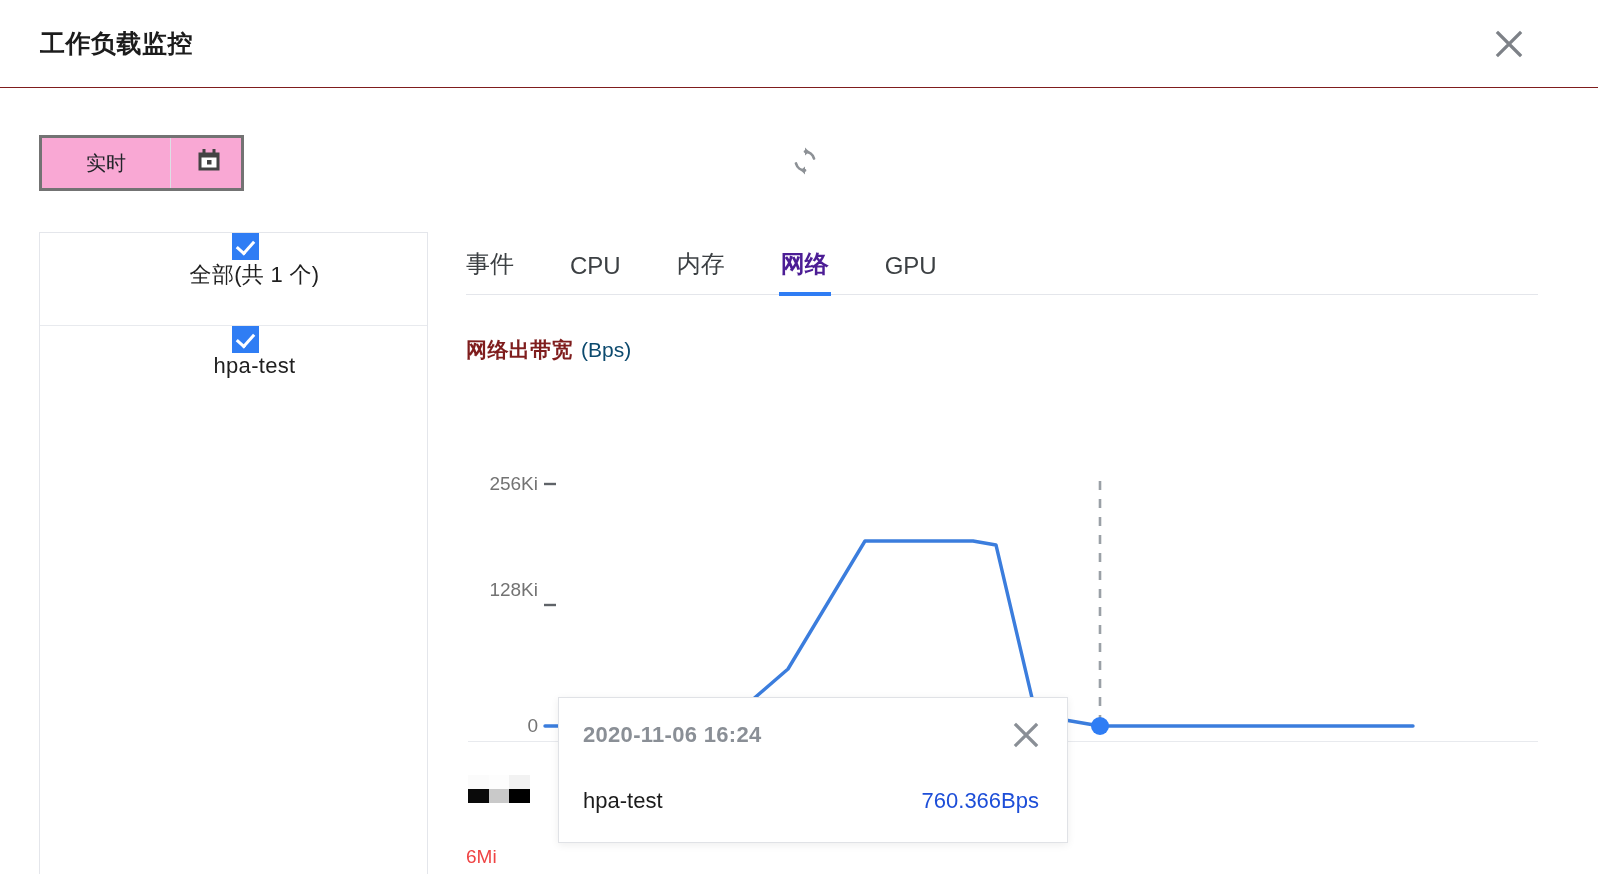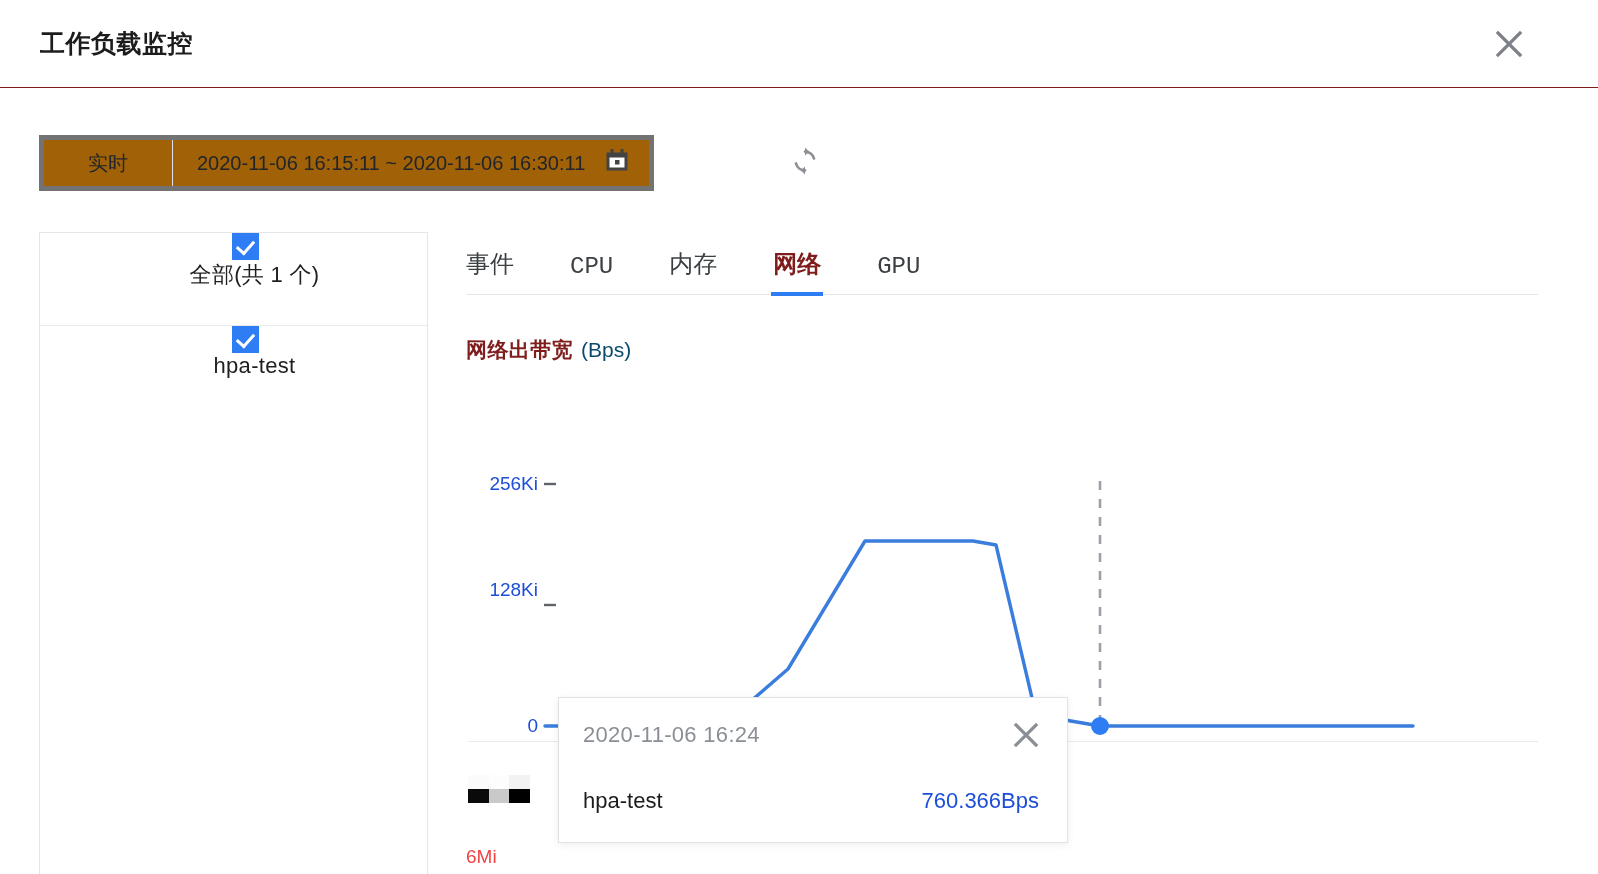--- a/index.html
+++ b/index.html
@@ -49,23 +49,23 @@
   .toolbar {
     position: absolute;
     left: 39px;
     top: 135px;
     height: 56px;
   }
   .range-control {
     display: flex;
     align-items: stretch;
     height: 56px;
-    border: 5px solid #737373;
+    border: 3px solid #737373;
     box-sizing: border-box;
-    background: #a16207;
+    background: #f9a8d4;
   }
   .range-mode {
     display: flex;
     align-items: center;
     justify-content: center;
     padding: 0 26px;
     font-size: 20px;
     color: #22252a;
     border-right: 1px solid #dcdfe5;
     cursor: pointer;
@@ -154,24 +154,23 @@
     height: 62px;
     gap: 56px;
   }
   .tab {
     position: relative;
     font-size: 24px;
     color: #3c4043;
     padding-bottom: 14px;
     cursor: pointer;
     white-space: nowrap;
-    font-family: Liberation Mono, monospace;
   }
   .tab.active {
-    color: #7f1d1d;
+    color: #4c1d95;
     font-weight: bold;
   }
   .tab.active::after {
     content: "";
     position: absolute;
     left: -2px; right: -2px;
     bottom: -2px;
     height: 4px;
     background: #2f7df4;
   }
@@ -199,21 +198,21 @@
     position: relative;
     margin-top: 28px;
     width: 1072px;
     height: 300px;
   }
   .chart-area svg { display: block; position: absolute; left: 0; top: 0; }
   .ytick {
     position: absolute;
     right: 0;
     font-size: 19px;
-    color: #1d4ed8;
+    color: #737373;
     text-align: left;
     transform: translateY(-50%);
     white-space: nowrap;
   }
   .ytick-col {
     position: absolute;
     left: 0; top: 0;
     width: 72px;
     height: 300px;
   }
@@ -257,20 +256,21 @@
     box-sizing: border-box;
     box-shadow: 0 2px 8px rgba(0,0,0,0.07);
     z-index: 20;
   }
   .tt-head {
     position: relative;
     height: 74px;
     display: flex;
     align-items: center;
     padding: 0 22px 0 24px;
+    font-weight: bold;
   }
   .tt-time {
     font-size: 22px;
     color: #8a8f96;
     letter-spacing: 0.3px;
   }
   .tt-close {
     position: absolute;
     right: 24px;
     top: 20px;
@@ -297,21 +297,20 @@
     <svg width="34" height="34" viewBox="0 0 34 34" aria-hidden="true">
       <path d="M6 6 L28 28 M28 6 L6 28" stroke="#7d8187" stroke-width="3.2" stroke-linecap="square" fill="none"></path>
     </svg>
   </div>
 </div>
 
 <div class="toolbar">
   <div class="range-control">
     <div class="range-mode">实时</div>
     <div class="range-value">
-      <span>2020-11-06 16:15:11 ~ 2020-11-06 16:30:11</span>
       <span class="calendar-icon">
         <svg width="28" height="28" viewBox="0 0 28 28" aria-hidden="true">
           <rect x="3.5" y="5.5" width="21" height="18" fill="#434343"></rect>
           <rect x="6.5" y="10.5" width="15" height="10" fill="#ffffff"></rect>
           <rect x="12" y="13" width="4.5" height="4.5" fill="#434343"></rect>
           <rect x="7.5" y="2" width="3" height="5" fill="#434343"></rect>
           <rect x="17.5" y="2" width="3" height="5" fill="#434343"></rect>
         </svg>
       </span>
     </div>

